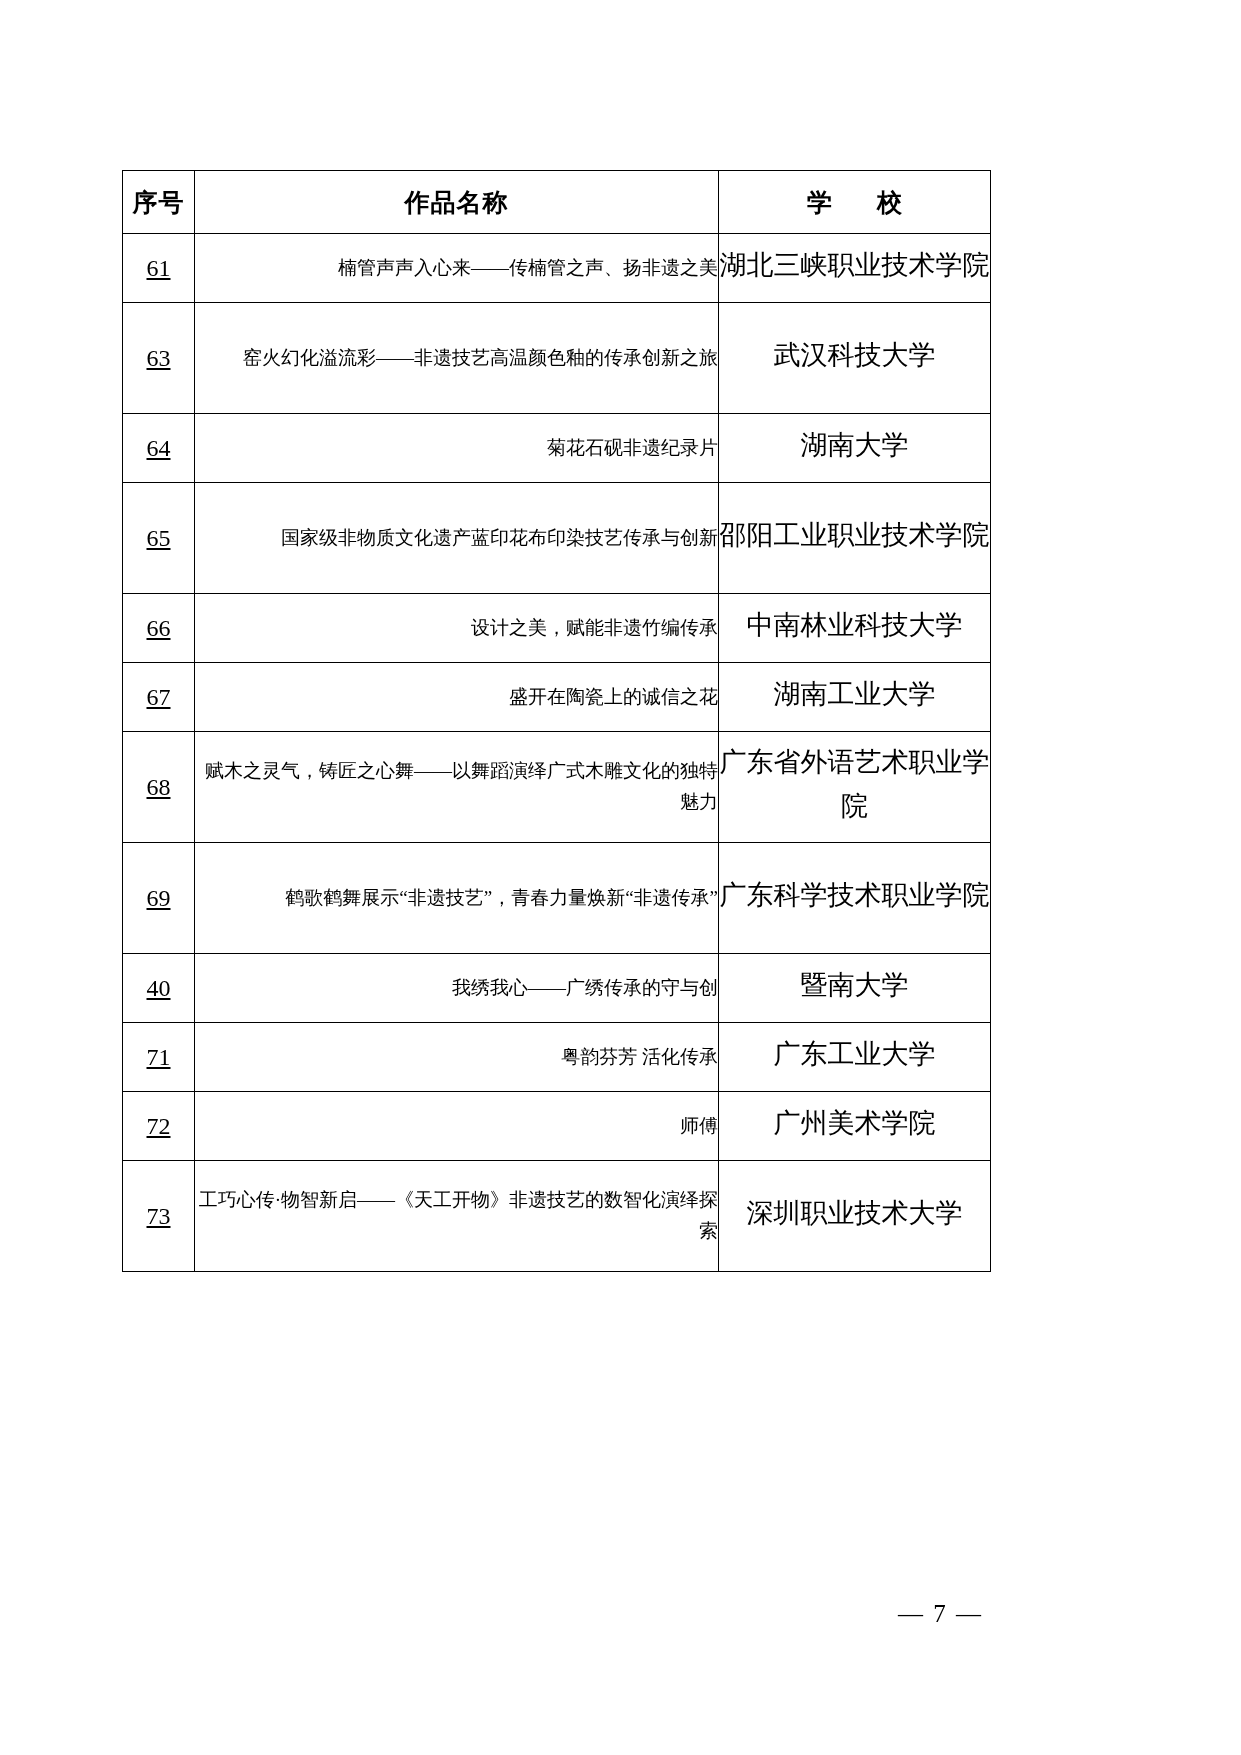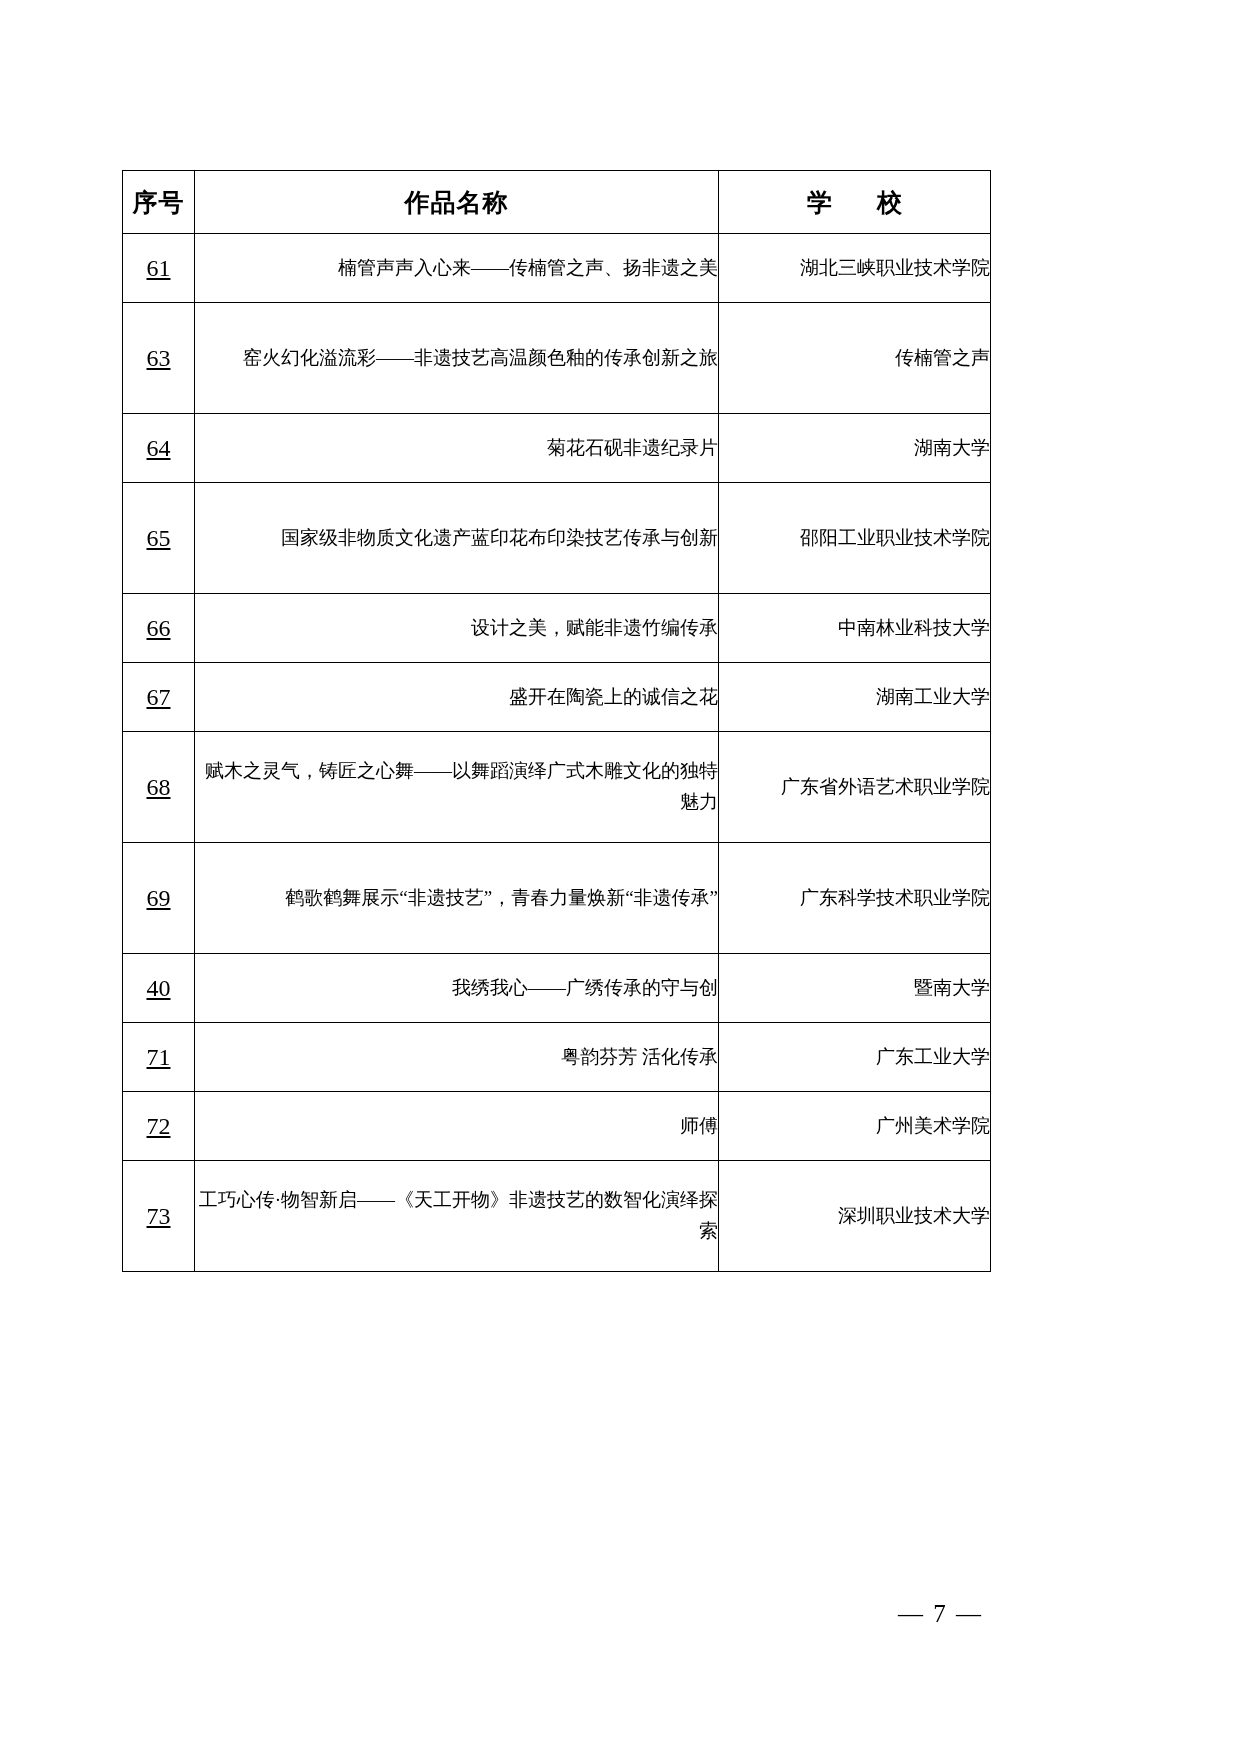--- a/index.html
+++ b/index.html
@@ -59,25 +59,25 @@
     text-decoration: underline;
   }
   .cell-title {
     font-size: 19px;
     line-height: 1.62;
     padding: 10px 8px 10px 14px;
     text-align: right;
     font-family: Liberation Serif, serif;
   }
   .cell-school {
-    font-size: 19px;
+    font-size: 27px;
     line-height: 1.62;
-    text-align: right;
+    text-align: center;
     padding: 10px 6px;
-    font-family: Liberation Serif, serif;
+    font-family: Liberation Mono, monospace;
   }
   .row-1 td { height: 68px; }
   .row-2 td { height: 110px; }
 
   .page-number {
     position: absolute;
     left: 0;
     top: 1600px;
     width: 1241px;
     text-align: center;
@@ -108,21 +108,21 @@
     </thead>
     <tbody>
       <tr class="row-1">
         <td class="cell-no">61</td>
         <td class="cell-title">楠管声声入心来——传楠管之声、扬非遗之美</td>
         <td class="cell-school">湖北三峡职业技术学院</td>
       </tr>
       <tr class="row-2">
         <td class="cell-no">63</td>
         <td class="cell-title">窑火幻化溢流彩——非遗技艺高温颜色釉的传承创新之旅</td>
-        <td class="cell-school">传楠管之声</td>
+        <td class="cell-school">武汉科技大学</td>
       </tr>
       <tr class="row-1">
         <td class="cell-no">64</td>
         <td class="cell-title">菊花石砚非遗纪录片</td>
         <td class="cell-school">湖南大学</td>
       </tr>
       <tr class="row-2">
         <td class="cell-no">65</td>
         <td class="cell-title">国家级非物质文化遗产蓝印花布印染技艺传承与创新</td>
         <td class="cell-school">邵阳工业职业技术学院</td>

